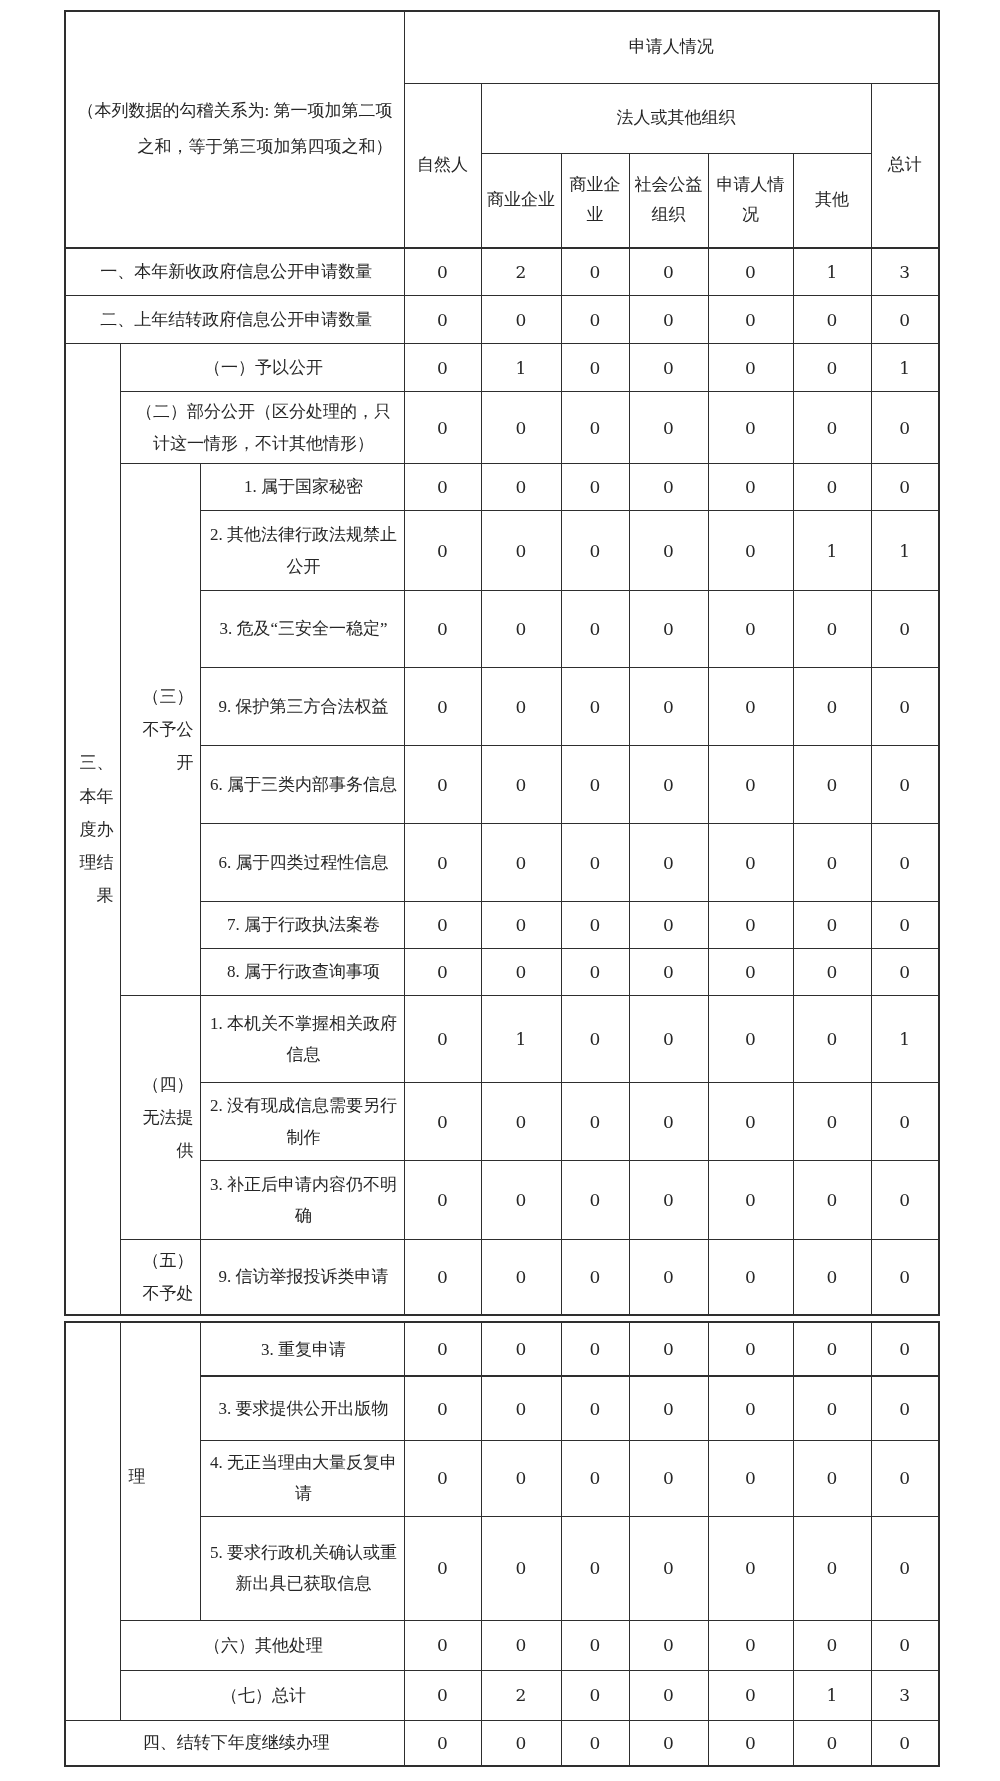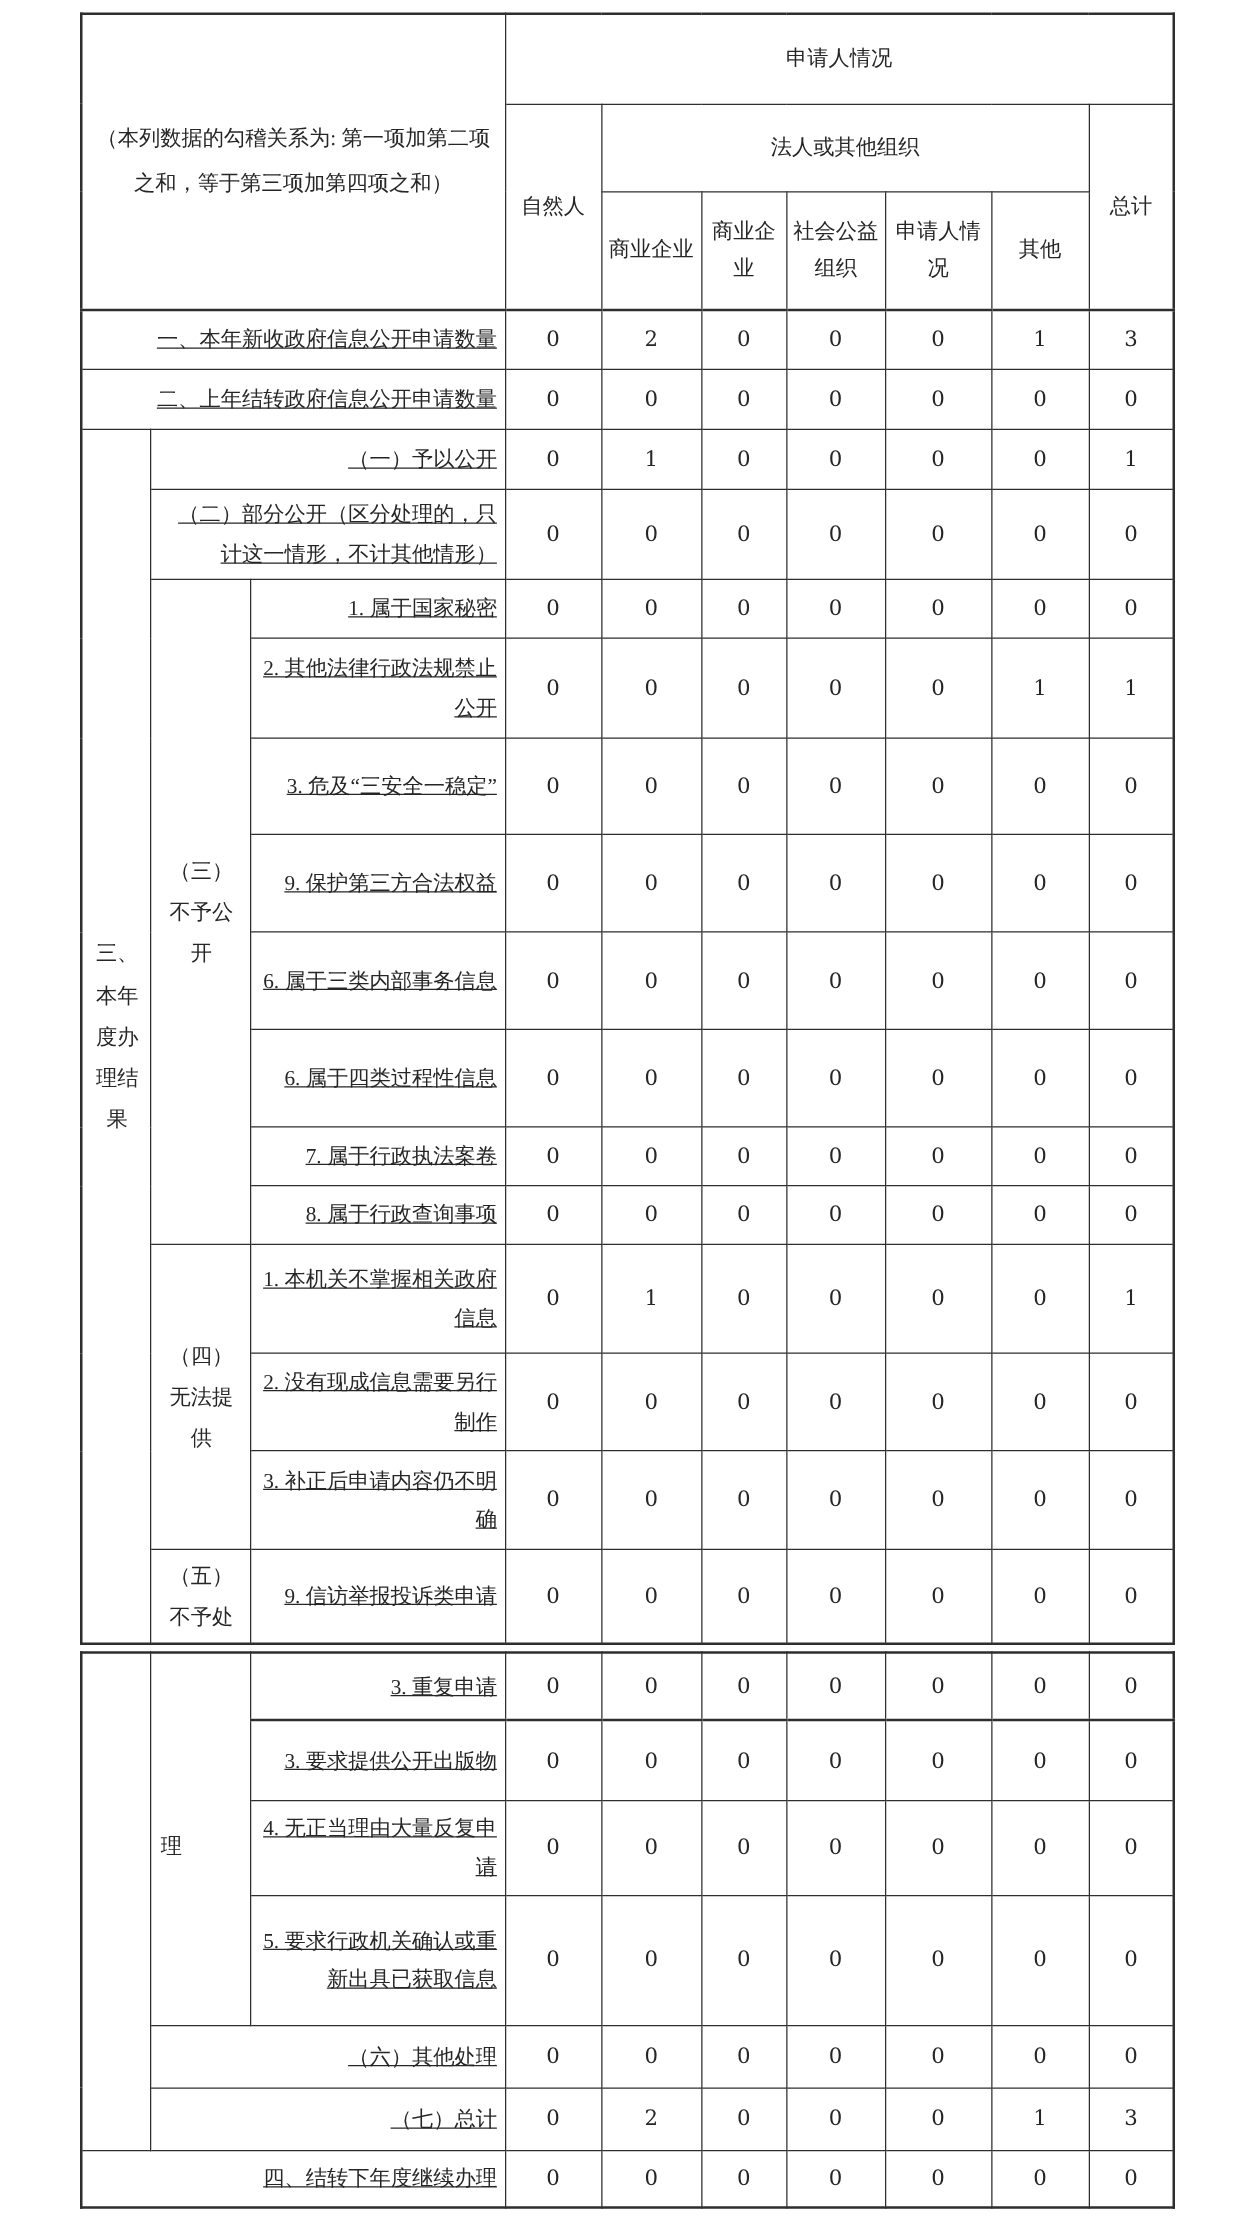--- a/index.html
+++ b/index.html
@@ -14,23 +14,23 @@
     border:2px solid #2e2e2e;
   }
   table.t td{
     border:1px solid #2e2e2e;
     font-size:17px;
     vertical-align:middle;
     overflow:hidden;
     word-break:break-all;
   }
   td.hc{text-align:center;padding:16px 4px;line-height:1.8;}
-  td.corner{padding:4px 11px;line-height:2.15;text-align:center;}
-  td.lbl{text-align:right;padding:4px 6px 4px 9px;line-height:1.85;text-decoration:underline;}
-  td.sec{text-align:center;padding:4px 6px 4px 8px;line-height:1.95;}
+  td.corner{padding:4px 11px;line-height:2.15;text-align:right;}
+  td.lbl{text-align:center;padding:4px 6px 4px 9px;line-height:1.85;}
+  td.sec{text-align:right;padding:4px 6px 4px 8px;line-height:1.95;}
   td.cont{vertical-align:top;padding:14px 6px 4px 8px;text-align:left;}
   td.num{
     text-align:center;
     font-family:"DejaVu Serif","Liberation Serif",serif;
     font-size:16.5px;
   }
   .bt2{border-top-width:2px !important;}
   .bt{border-top-width:2px !important;}
   table.seg2{margin-top:5px;}
 </style>

